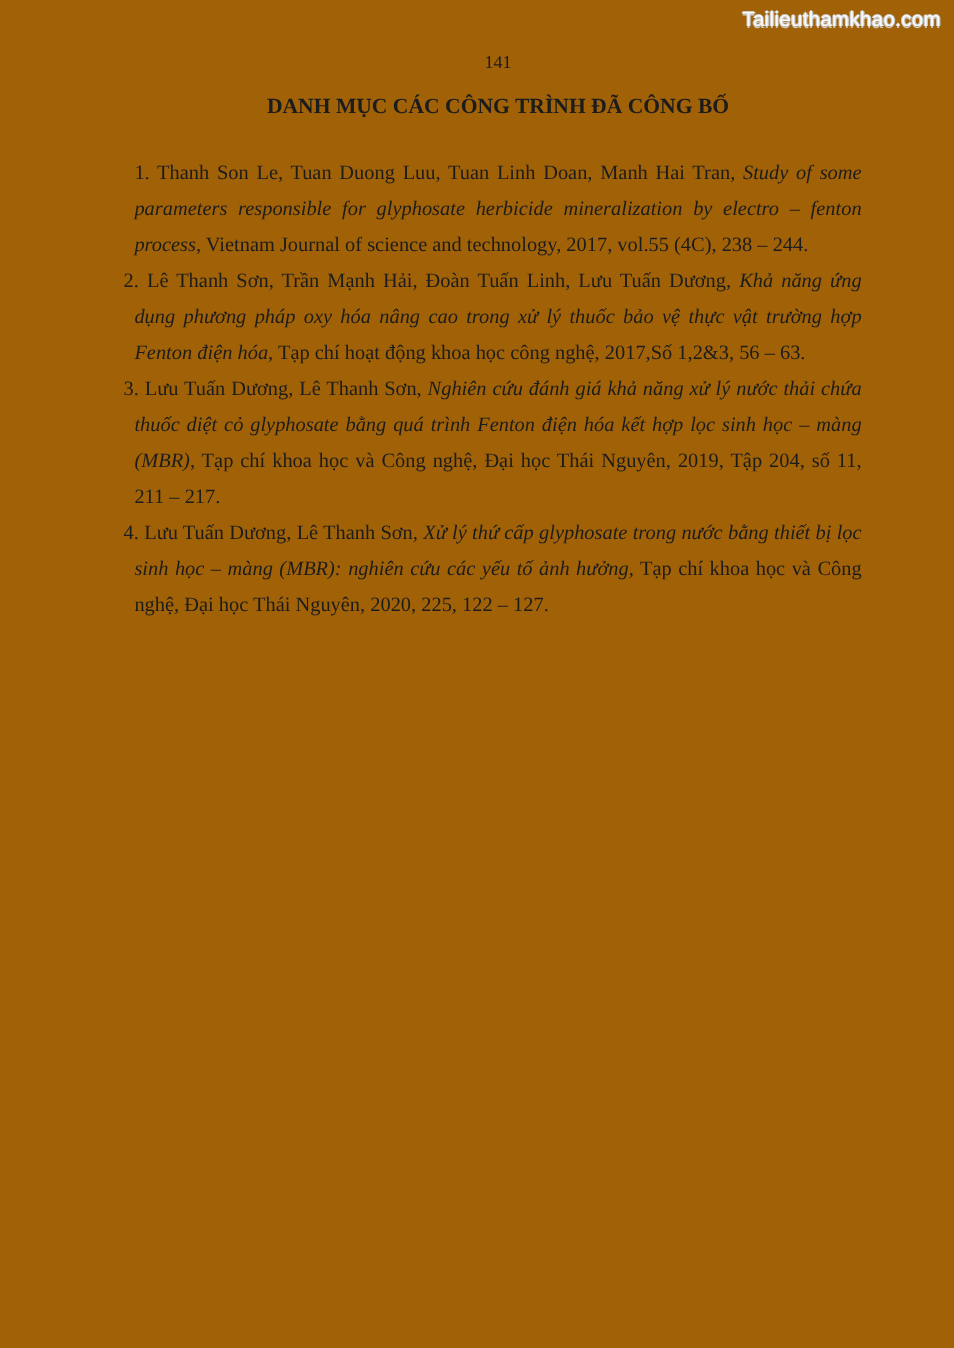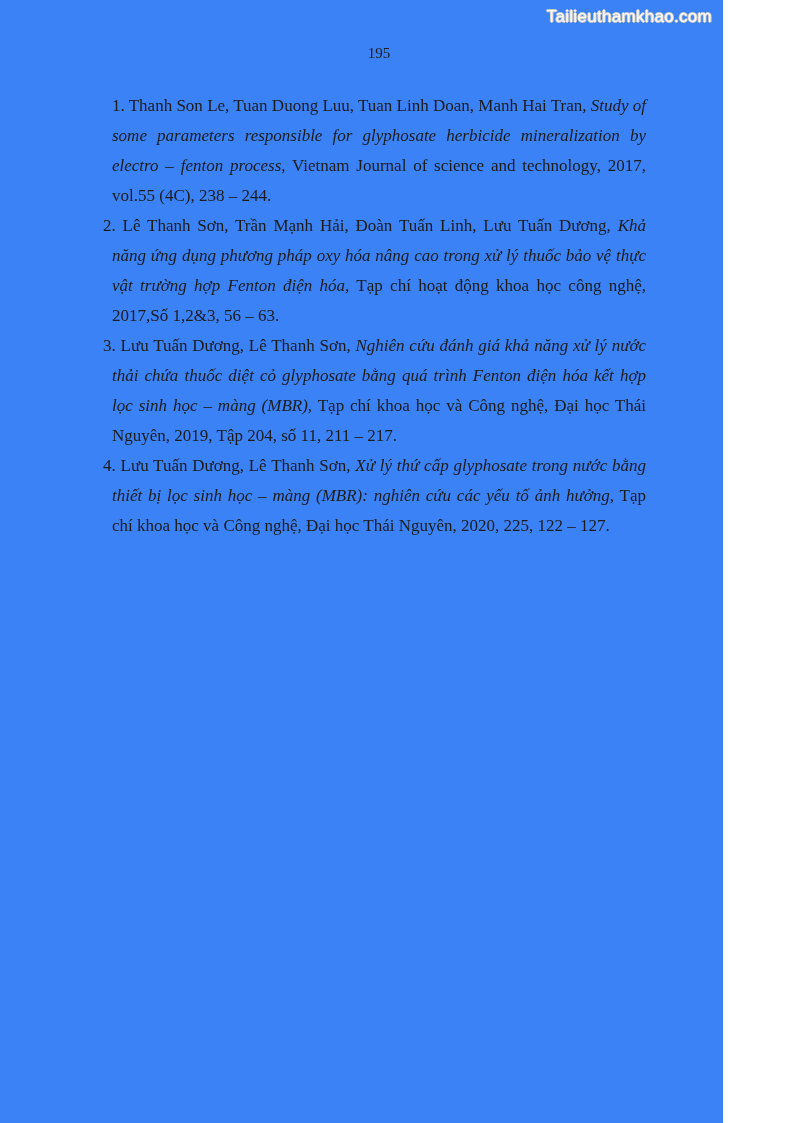--- a/index.html
+++ b/index.html
@@ -2,23 +2,23 @@
 <html lang="vi"><head>
 <meta charset="utf-8">
 <style>
   html, body {
     margin: 0;
     padding: 0;
     background: #ffffff;
   }
   .page {
     position: relative;
-    width: 723px;
+    width: 795px;
     height: 1123px;
-    background: #3b82f6;
+    background: #a16207;
     overflow: hidden;
     font-family: "Liberation Serif", serif;
     color: #1c1c1c;
   }
   .watermark {
     position: absolute;
     top: 7px;
     right: 11px;
     font-family: "Liberation Sans", sans-serif;
     font-size: 17px;
@@ -68,22 +68,23 @@
   .seg-italic  { font-style: italic; }
   .ref-num     { font-style: normal; font-weight: normal; }
 </style>
 </head>
 <body>
 
 <div class="page">
   <div class="watermark">Tailieuthamkhao.com</div>
 
   <div class="content">
-    <div class="page-number">195</div>
+    <div class="page-number">141</div>
 
+    <h1 class="doc-title">DANH MỤC CÁC CÔNG TRÌNH ĐÃ CÔNG BỐ</h1>
 
     <ol class="ref-list" id="ref-list">
         <li class="ref"><span class="ref-num">1.</span> <span class="seg-regular">Thanh Son Le, </span><span class="seg-bold">Tuan Duong Luu</span><span class="seg-regular">, Tuan Linh Doan, Manh Hai Tran,  </span><span class="seg-italic">Study of some parameters responsible for glyphosate herbicide mineralization by electro – fenton process</span><span class="seg-regular">, Vietnam Journal of science and technology, 2017, vol.55 (4C), 238 – 244.</span></li>
         <li class="ref"><span class="ref-num">2.</span> <span class="seg-regular">Lê Thanh Sơn, Trần Mạnh Hải, Đoàn Tuấn Linh, </span><span class="seg-bold">Lưu Tuấn Dương</span><span class="seg-regular">, </span><span class="seg-italic">Khả năng ứng dụng phương pháp oxy hóa nâng cao trong xử lý thuốc bảo vệ thực vật trường hợp Fenton điện hóa,</span><span class="seg-regular"> Tạp chí hoạt động khoa học công nghệ, 2017,Số 1,2&amp;3, 56 – 63.</span></li>
         <li class="ref"><span class="ref-num">3.</span> <span class="seg-bold">Lưu Tuấn Dương</span><span class="seg-regular">, Lê Thanh Sơn, </span><span class="seg-italic">Nghiên cứu đánh giá khả năng xử lý nước thải chứa thuốc diệt cỏ glyphosate bằng quá trình Fenton điện hóa kết hợp lọc sinh học – màng (MBR)</span><span class="seg-regular">, Tạp chí khoa học và Công nghệ, Đại học Thái Nguyên, 2019, Tập 204, số 11, 211 – 217.</span></li>
         <li class="ref"><span class="ref-num">4.</span> <span class="seg-bold">Lưu Tuấn Dương</span><span class="seg-regular">, Lê Thanh Sơn, </span><span class="seg-italic">Xử lý thứ cấp glyphosate trong nước bằng thiết bị lọc sinh học – màng (MBR): nghiên cứu các yếu tố ảnh hưởng,</span><span class="seg-regular"> Tạp chí khoa học và Công nghệ, Đại học Thái Nguyên, 2020, 225, 122 – 127.</span></li>
       </ol>
   </div>
 </div>
 

